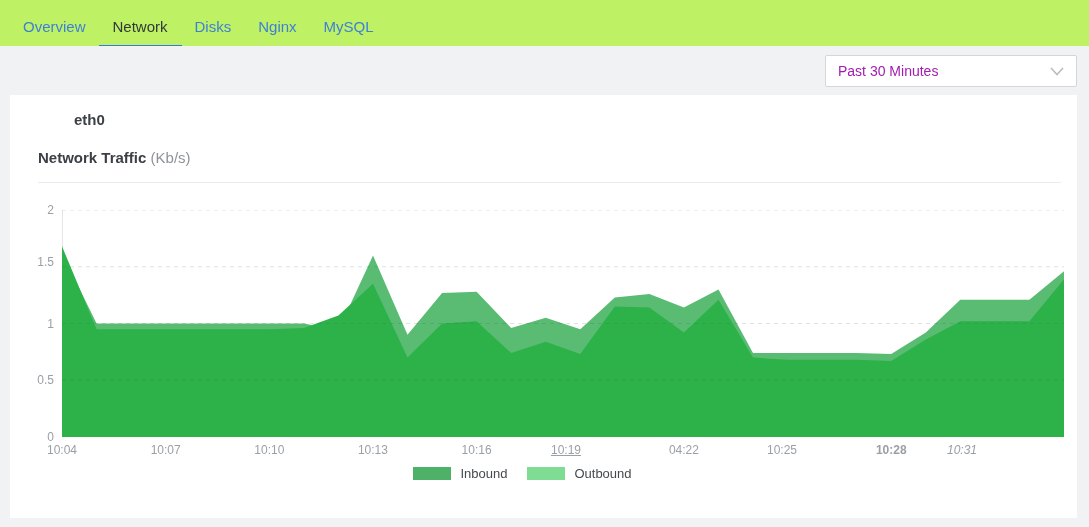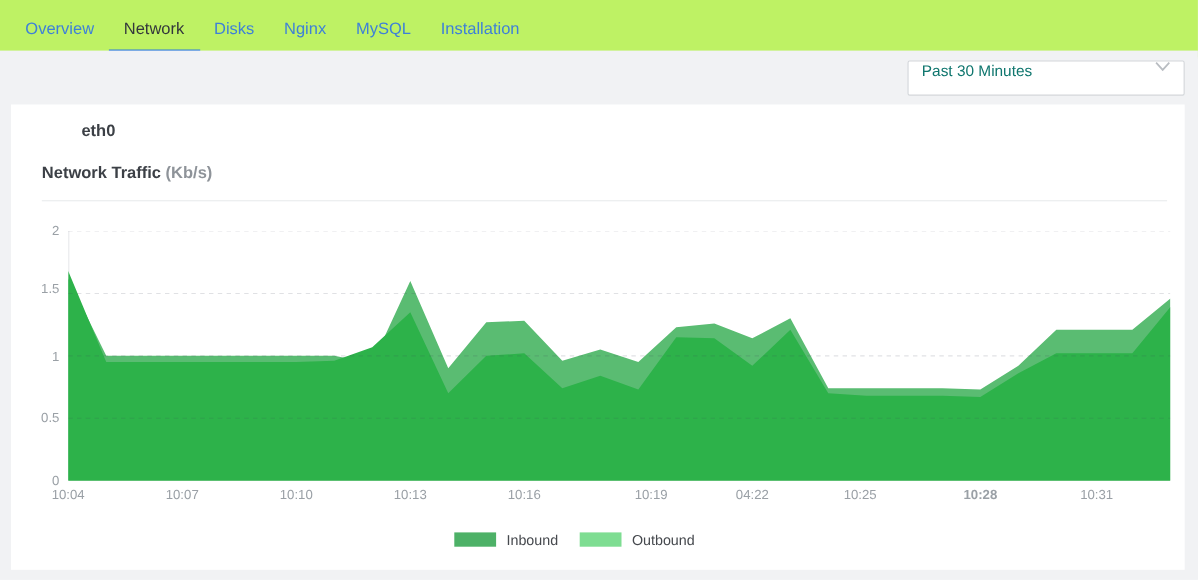--- a/index.html
+++ b/index.html
@@ -14,54 +14,53 @@
   .tabbar{position:absolute;left:0;top:0;width:1089px;height:53px;background:#bef264;
     border-bottom:1px solid #e2e4e7;display:flex;align-items:center;padding-left:23px;gap:27px;}
   .tab{position:relative;height:45px;display:flex;align-items:center;
     font-size:15px;color:#3e80d8;cursor:pointer;white-space:nowrap;}
   .tab.active{color:#33373c;font-weight:400;}
   .tab.active::after{content:"";position:absolute;left:-14px;right:-14px;bottom:0;height:4px;
     background:var(--accent);}
   
   .toolbar{position:absolute;left:0;top:46px;width:1089px;height:49px;background:#f1f2f4;}
   .select{position:absolute;right:12px;top:9px;width:252px;height:32px;background:#ffffff;
-    border:1px solid #d3d6da;border-radius:2px;display:flex;align-items:flex-start;
-    justify-content:space-between;padding:0 12px;font-size:14px;color:#0f766e;cursor:pointer;}
+    border:1px solid #d3d6da;border-radius:2px;display:flex;align-items:center;
+    justify-content:space-between;padding:0 12px;font-size:14px;color:#a21caf;cursor:pointer;}
   .select .chev{display:flex;align-items:center;}
   
   .card{position:absolute;left:10px;top:95px;width:1067px;height:423px;background:#ffffff;}
   .card-title{position:absolute;left:28px;top:16px;font-size:15px;font-weight:700;color:#3c4046;margin-left:36px;}
   .chart-title{position:absolute;left:28px;top:54px;font-size:15px;font-weight:700;color:#3c4046;}
-  .chart-title .unit{font-weight:700;color:#8e9399;}
+  .chart-title .unit{font-weight:400;color:#8e9399;}
   .divider{position:absolute;left:28px;right:16px;top:87px;height:1px;background:#e9ebed;}
   
   .plot{position:absolute;left:52px;top:115px;width:1002px;height:227px;}
   .plot svg{position:absolute;left:0;top:0;}
   .ylabels{position:absolute;left:0;top:115px;width:44px;height:227px;}
   .ylabels div{position:absolute;right:0;width:44px;text-align:right;
     font-size:12px;color:var(--text-gray);line-height:14px;}
   .xlabels{position:absolute;left:0;top:348px;width:905px;height:16px;padding-left:17px;}
   .xlabels div{position:absolute;width:60px;text-align:center;
     font-size:12px;color:var(--text-gray);}
-  .legend{position:absolute;left:0;top:388px;width:1025px;display:flex;
+  .legend{position:absolute;left:0;top:371px;width:1025px;display:flex;
     justify-content:center;align-items:center;gap:20px;}
   .legend .item{display:flex;align-items:center;gap:9px;}
   .legend .swatch{width:38px;height:13px;display:inline-block;}
   .legend .lbl{font-size:13px;color:#46494e;}
 </style>
 </head>
 <body>
 
 <nav class="tabbar">
   <div class="tab">Overview</div>
   <div class="tab active">Network</div>
   <div class="tab">Disks</div>
   <div class="tab">Nginx</div>
   <div class="tab">MySQL</div>
-  <div class="tab">Installation</div>
 </nav>
 
 <div class="toolbar">
   <div class="select">
     <span>Past 30 Minutes</span>
     <span class="chev">
       <svg width="14" height="9" viewBox="0 0 14 9">
           <polyline points="1,1 7,7.5 13,1" fill="none" stroke="#b9bdc2" stroke-width="1.6"></polyline>
         </svg>
     </span>
@@ -94,25 +93,25 @@
         <line x1="0" y1="56.75" x2="1002" y2="56.75" stroke="rgba(60,70,85,0.16)" stroke-width="1" stroke-dasharray="4 4"></line>
         <line x1="0" y1="0" x2="1002" y2="0" stroke="rgba(60,70,85,0.16)" stroke-width="1" stroke-dasharray="4 4"></line>
       </svg>
     </div>
   <div class="xlabels">
       <div style="left: 22px;">10:04</div>
       <div style="left: 125.655px;">10:07</div>
       <div style="left: 229.31px;">10:10</div>
       <div style="left: 332.966px;">10:13</div>
       <div style="left: 436.621px;">10:16</div>
-      <div style="left: 552px;">10:19</div>
+      <div style="left: 526px; text-decoration: underline;">10:19</div>
       <div style="left: 643.931px;">04:22</div>
       <div style="left: 742px;">10:25</div>
       <div style="left: 851.241px; font-weight: bold;">10:28</div>
-      <div style="left: 957px;">10:31</div>
+      <div style="left: 922px; font-style: italic;">10:31</div>
     </div>
 
   <div class="legend">
     <div class="item">
       <span class="swatch" id="sw-in" style="background: rgb(77, 177, 103);"></span>
       <span class="lbl">Inbound</span>
     </div>
     <div class="item">
       <span class="swatch" id="sw-out" style="background: rgb(126, 221, 146);"></span>
       <span class="lbl">Outbound</span>

